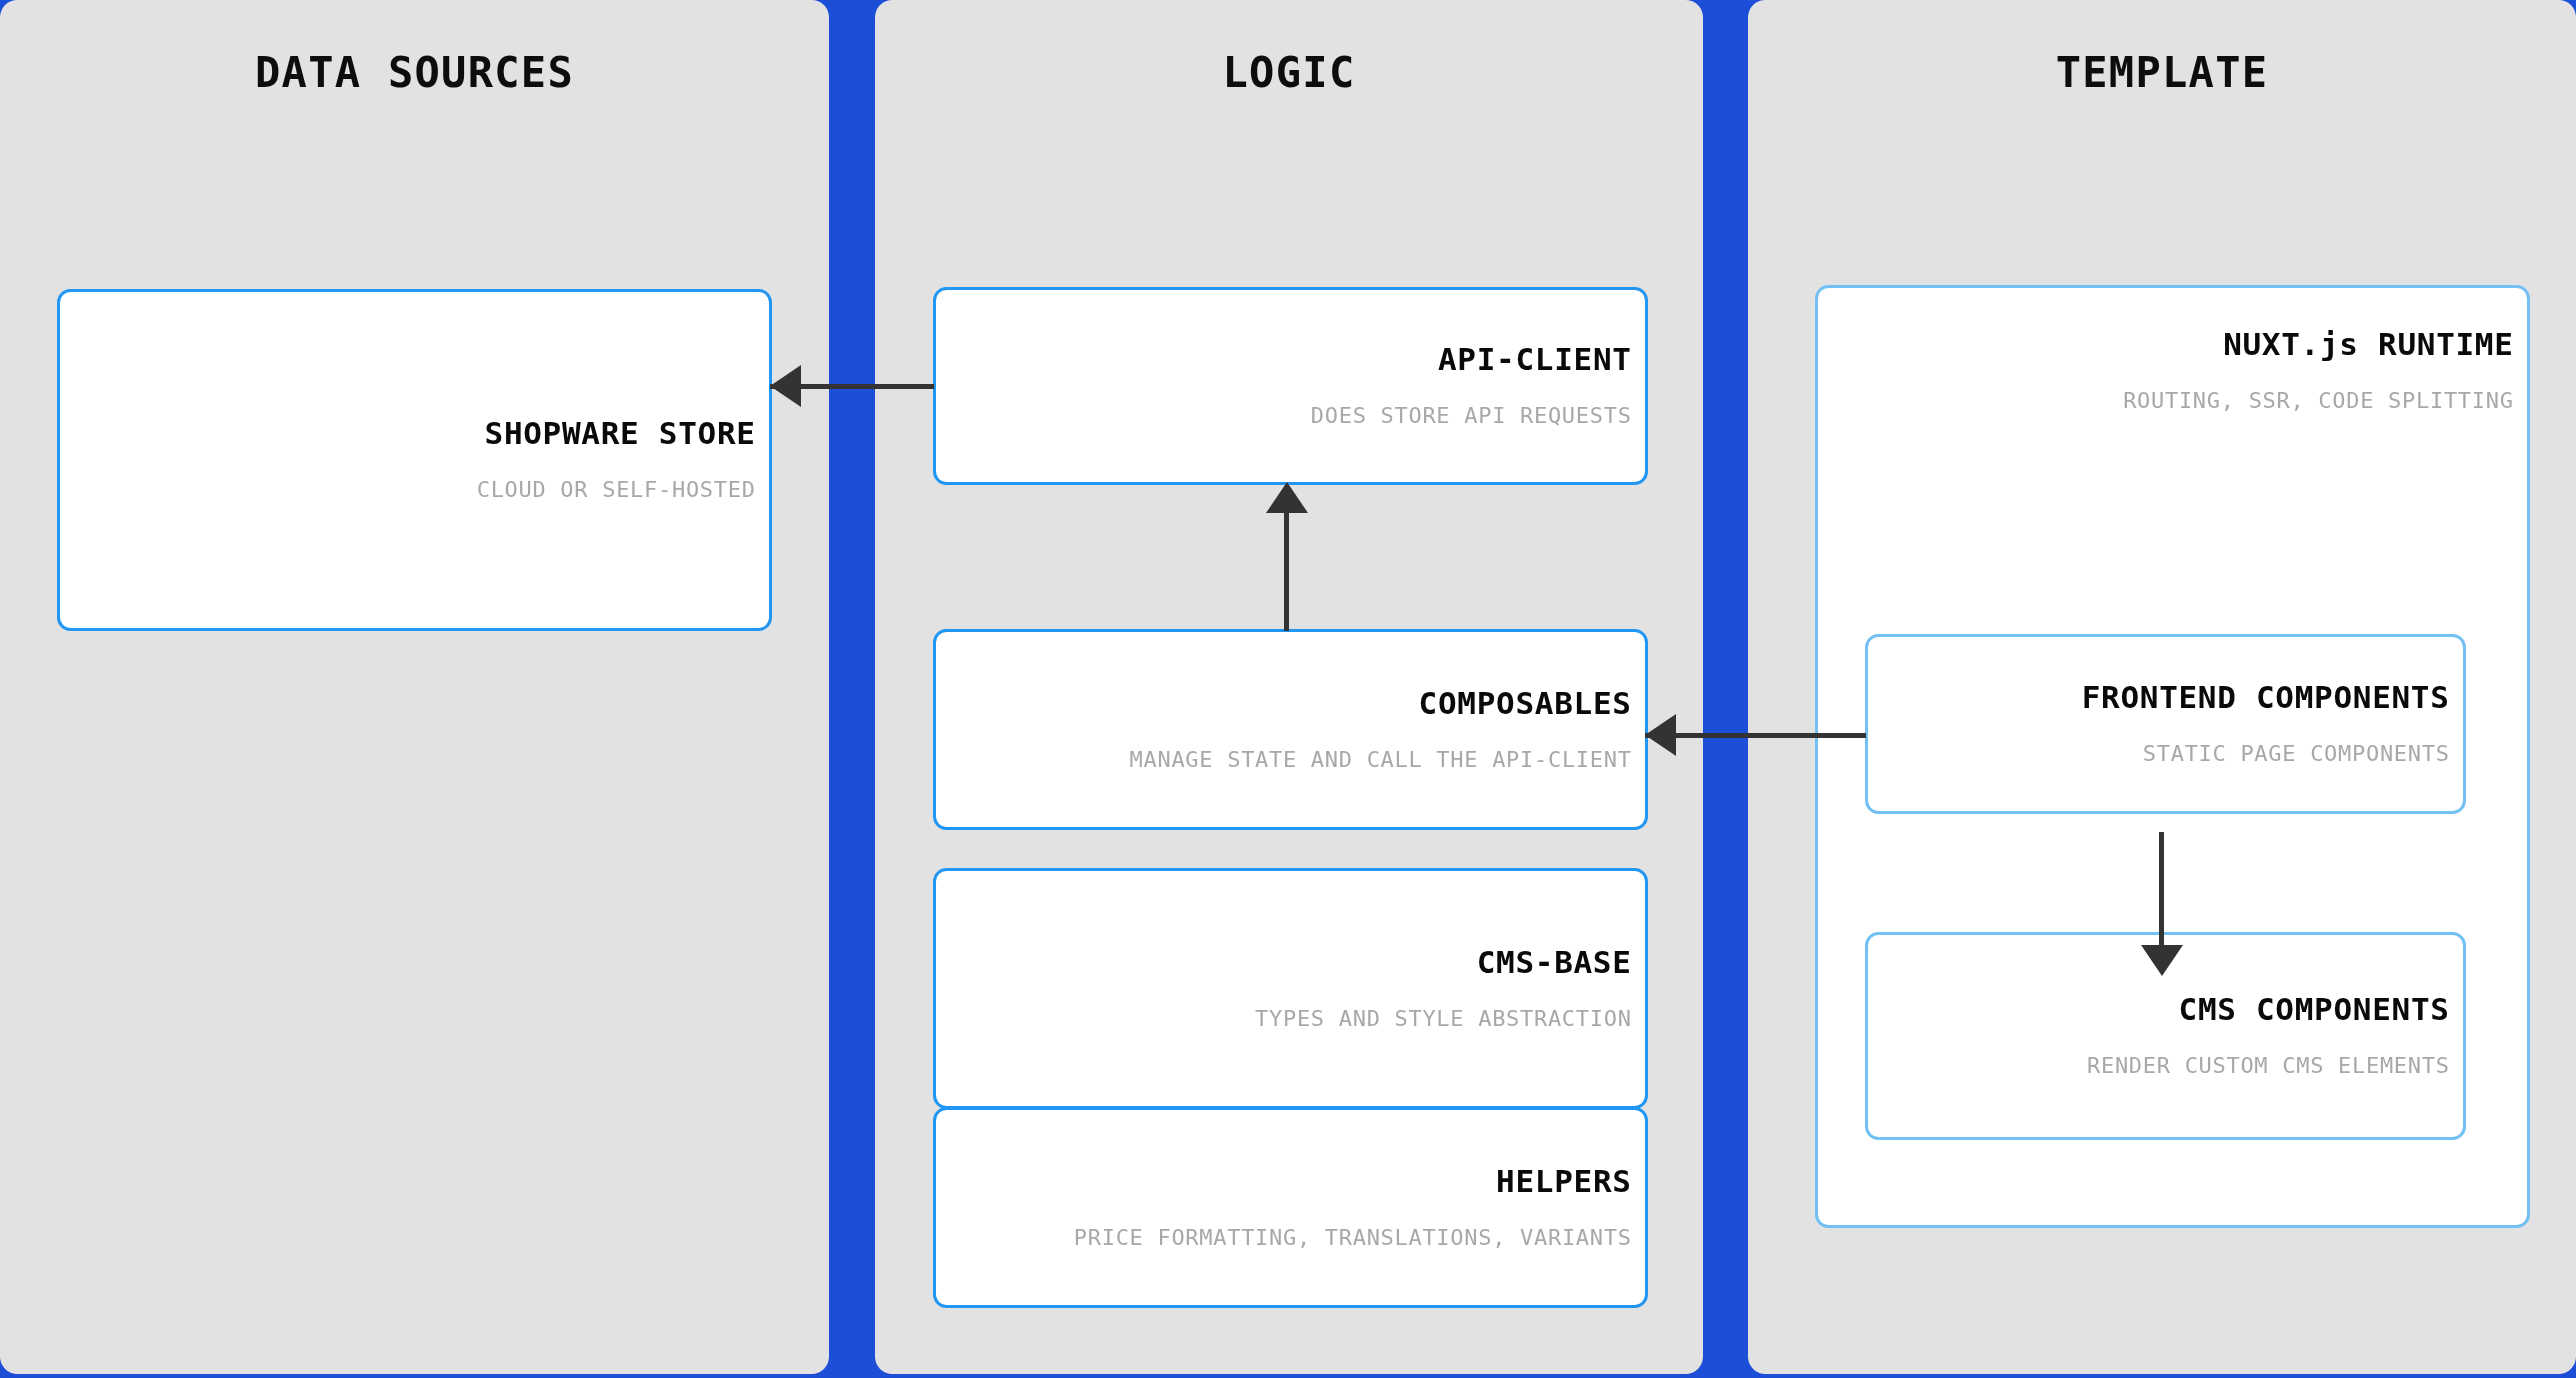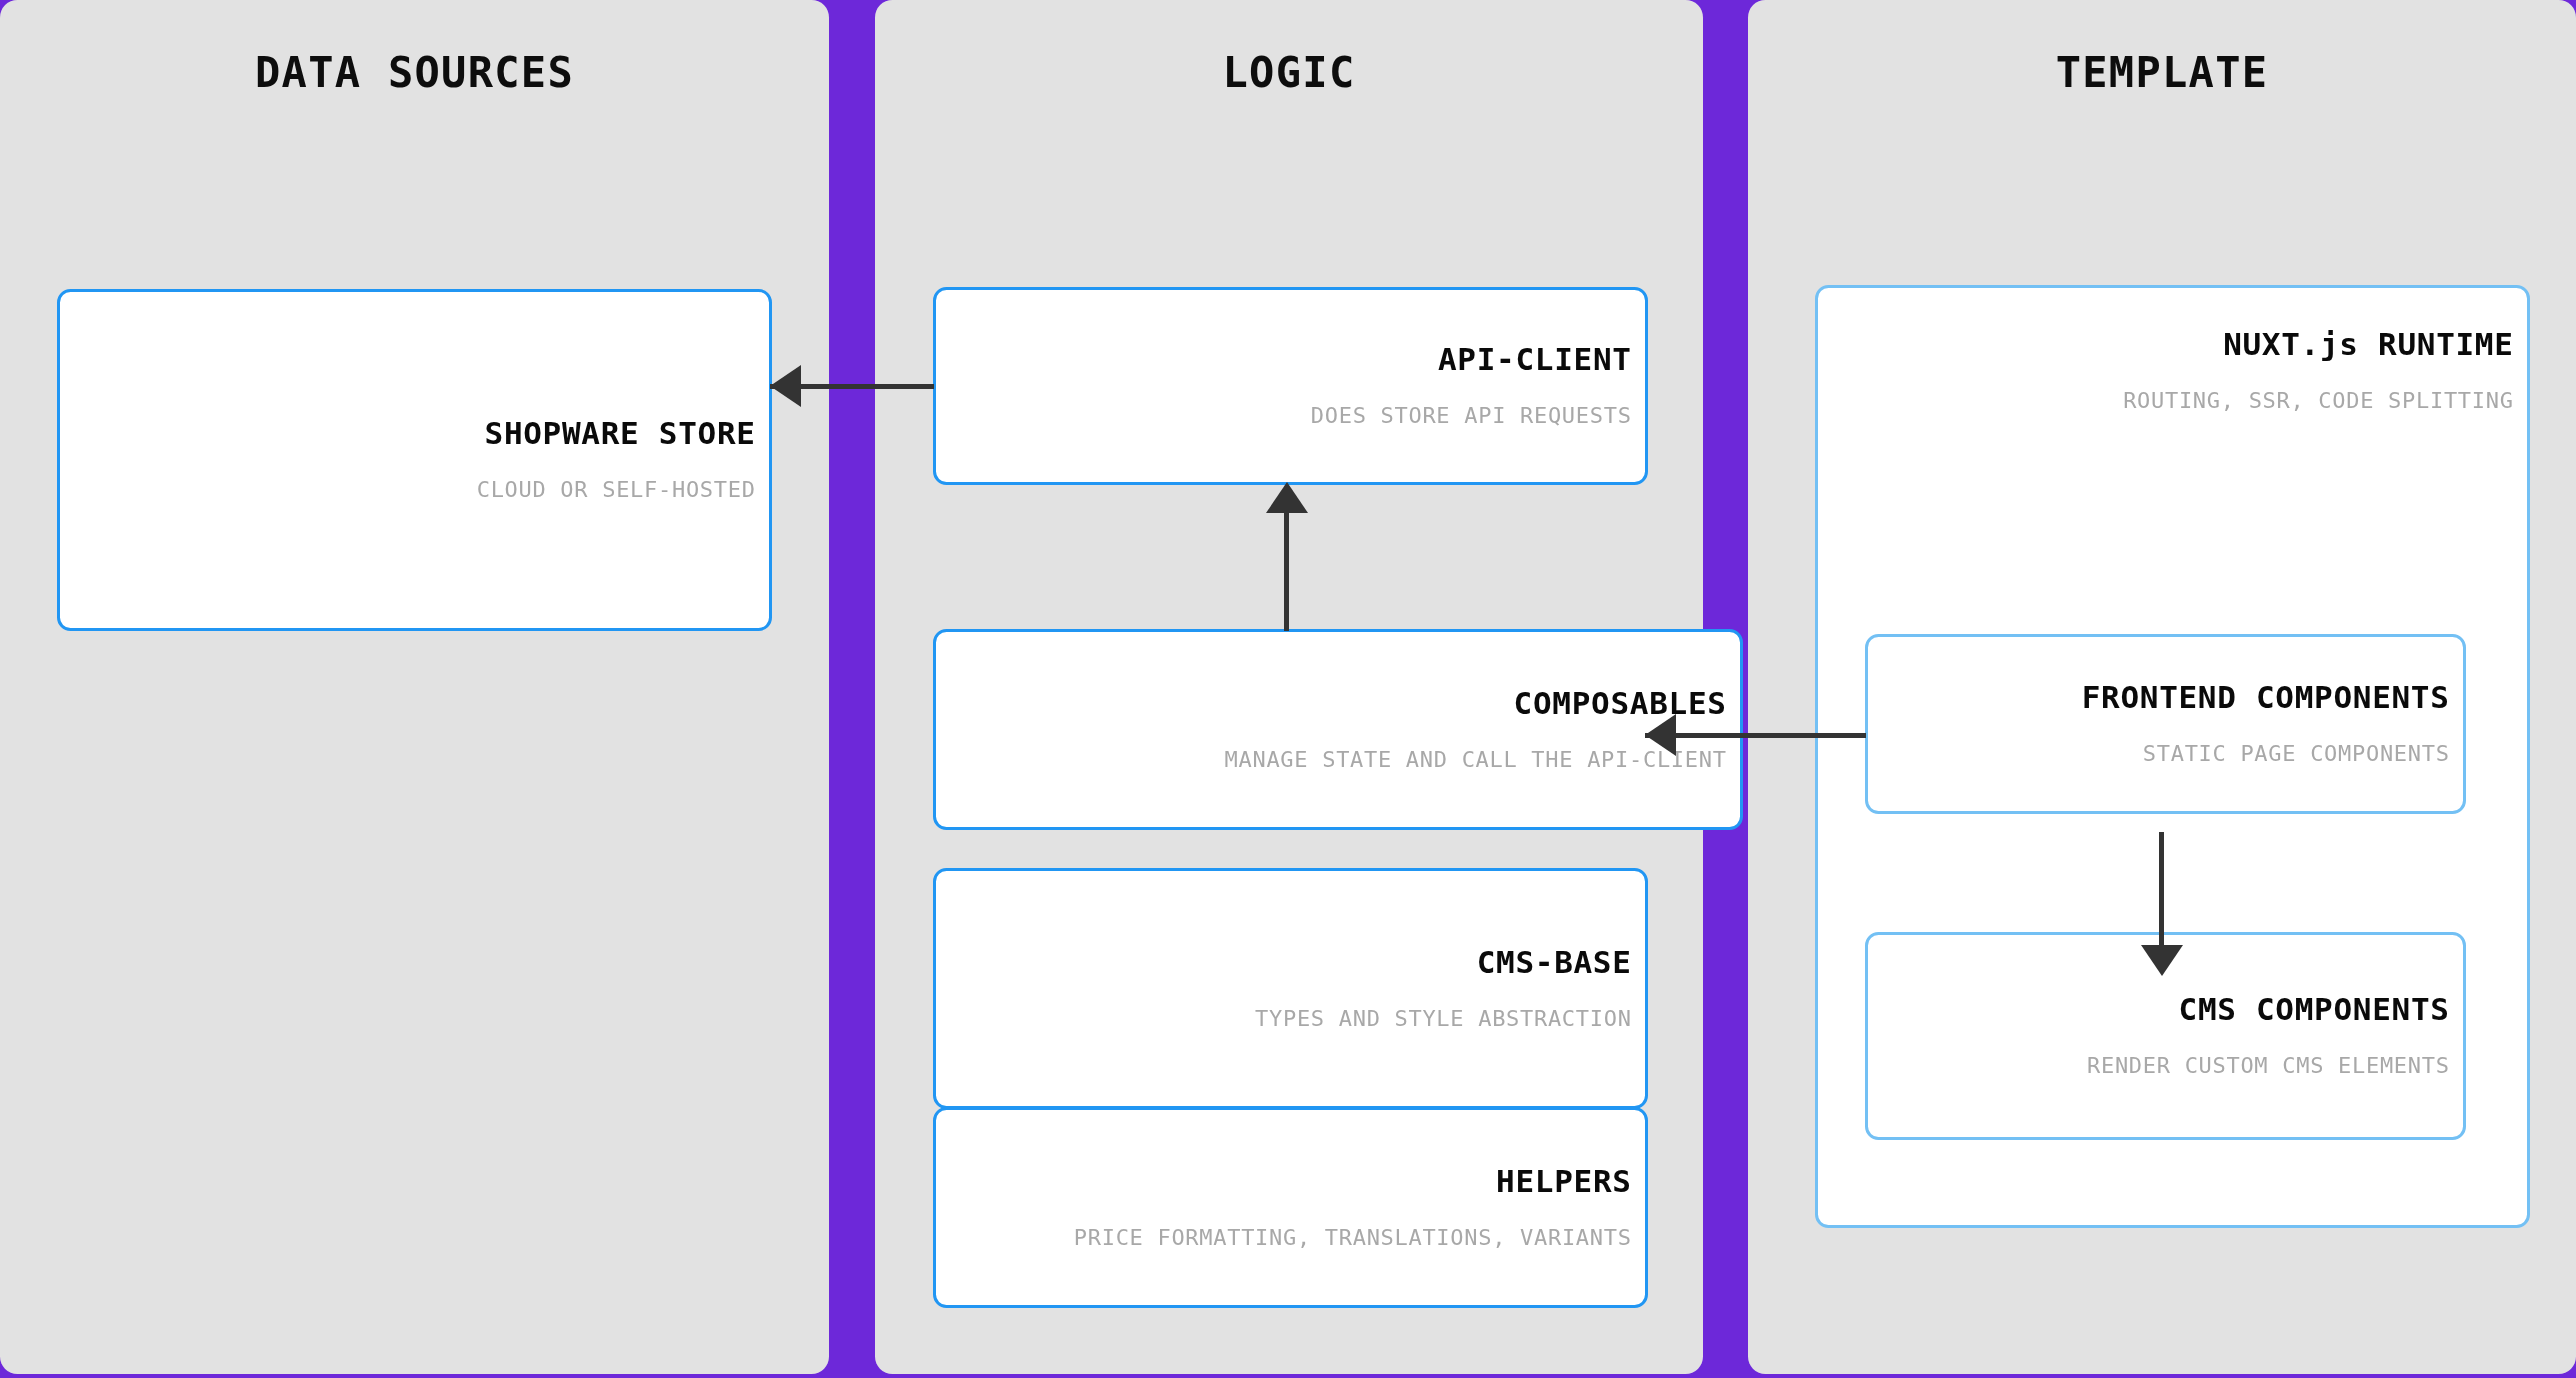--- a/index.html
+++ b/index.html
@@ -10,21 +10,21 @@
     height: 1378px;
     background: #ffffff;
     font-family: "DejaVu Sans Mono", "Liberation Mono", monospace;
     overflow: hidden;
   }
 
   #diagram {
     position: relative;
     width: 2576px;
     height: 1378px;
-    background: #6d28d9;
+    background: #1d4ed8;
   }
 
   
   .column {
     position: absolute;
     background: #e2e2e2;
     border-radius: 17.4px;
   }
 
   #col-data    { left: 0px;    top: 0px; width: 829px; height: 1374px; }
@@ -85,21 +85,21 @@
   .node.container {
     justify-content: flex-start;
     padding-top: 39px;
   }
 
   
   #node-shopware        { left: 57px;   top: 289px;  width: 715px; height: 342px; }
   #node-cms-source      { left: 57px;   top: 876px; width: 715px; height: 332px; }
 
   #node-api-client      { left: 933px; top: 287px;  width: 715px; height: 198px; }
-  #node-composables     { left: 933px; top: 629px;  width: 810px; height: 201px; }
+  #node-composables     { left: 933px; top: 629px;  width: 715px; height: 201px; }
   #node-cms-base        { left: 933px; top: 868px; width: 715px; height: 241px; }
   #node-helpers         { left: 933px; top: 1107px; width: 715px; height: 201px; }
 
   #node-nuxt-runtime    { left: 1807px; top: 285px;  width: 715px; height: 943px; margin-left: 8px; }
   #node-frontend-comp   { left: 1865px; top: 634px;  width: 601px;  height: 180px; }
   #node-cms-comp        { left: 1865px; top: 932px; width: 601px;  height: 208px; padding-left: 20px; }
 
   
   .arrow-line {
     position: absolute;

